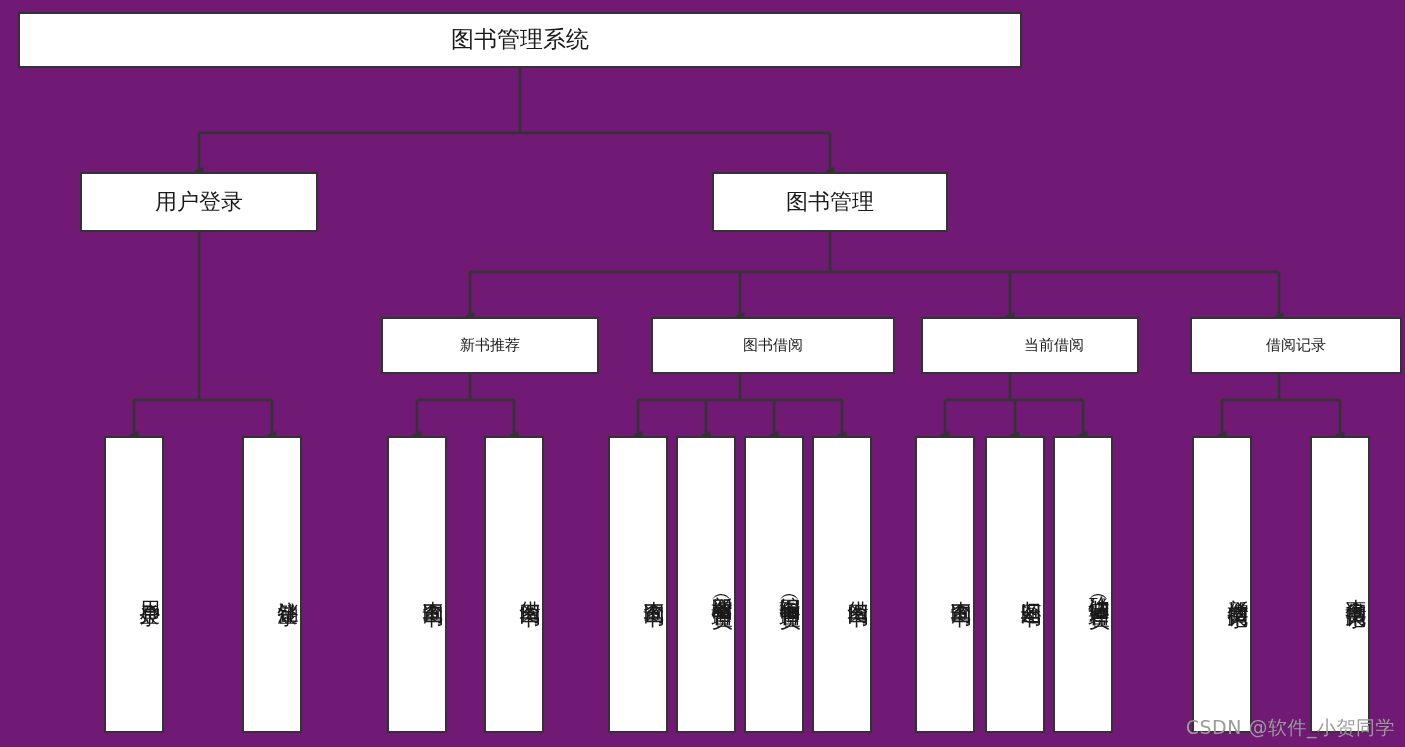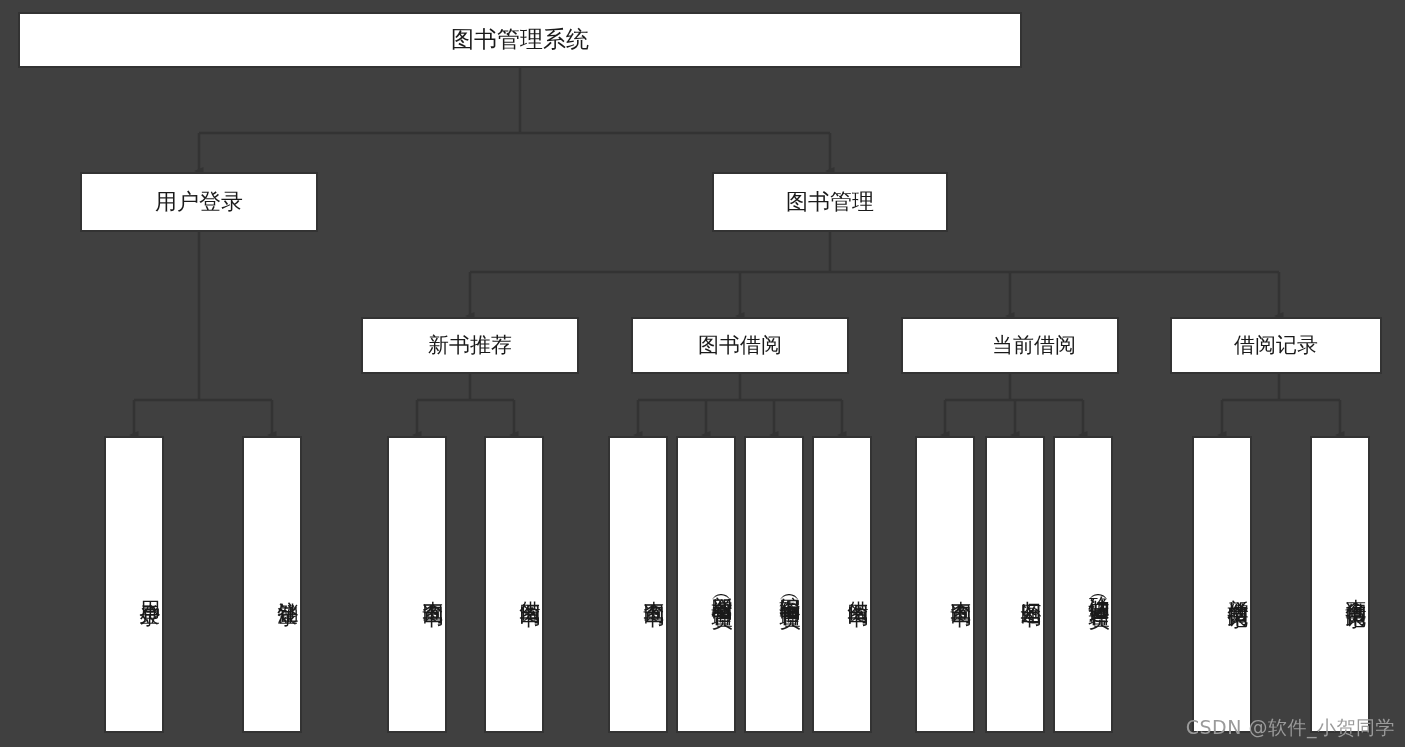--- a/index.html
+++ b/index.html
@@ -4,21 +4,21 @@
 <style>
   html, body {
     margin: 0;
     padding: 0;
     background: #ffffff;
   }
   #canvas {
     position: relative;
     width: 1405px;
     height: 747px;
-    background: #404040;
+    background: #701a75;
     font-family: "DejaVu Sans", "Liberation Sans", sans-serif;
     overflow: hidden;
   }
   #wires {
     position: absolute;
     left: 0;
     top: 0;
     width: 1405px;
     height: 747px;
     pointer-events: none;
@@ -35,21 +35,22 @@
     line-height: 1.18;
     text-align: center;
   }
   .node.root {
     font-size: 23px;
   }
   .node.lvl2 {
     font-size: 22px;
   }
   .node.lvl3 {
-    font-size: 21px;
+    font-size: 15px;
+    margin-left: 20px;
   }
   .node.leaf {
     font-size: 21px;
     writing-mode: vertical-rl;
     text-orientation: upright;
     letter-spacing: 2px;
     padding-top: 6px;
     align-items: flex-start;
     justify-content: center;
   }
@@ -122,21 +123,21 @@
       </div>
       <div class="node lvl2" style="left: 80px; top: 172px; width: 238px; height: 60px;">
         <span class="">用户登录</span>
       </div>
       <div class="node lvl2" style="left: 712px; top: 172px; width: 236px; height: 60px; text-align: center;">
         <span class="">图书管理</span>
       </div>
       <div class="node lvl3" style="left: 361px; top: 317px; width: 218px; height: 57px;">
         <span class="">新书推荐</span>
       </div>
-      <div class="node lvl3" style="left: 631px; top: 317px; width: 218px; height: 57px;">
+      <div class="node lvl3" style="left: 631px; top: 317px; width: 244px; height: 57px;">
         <span class="">图书借阅</span>
       </div>
       <div class="node lvl3" style="left: 901px; top: 317px; width: 218px; height: 57px; padding-left: 48px;">
         <span class="">当前借阅</span>
       </div>
       <div class="node lvl3" style="left: 1170px; top: 317px; width: 212px; height: 57px;">
         <span class="">借阅记录</span>
       </div>
       <div class="node leaf" style="left: 104px; top: 436px; width: 60px; height: 297px;">
         <span class="leaf-text">用户登录</span>

